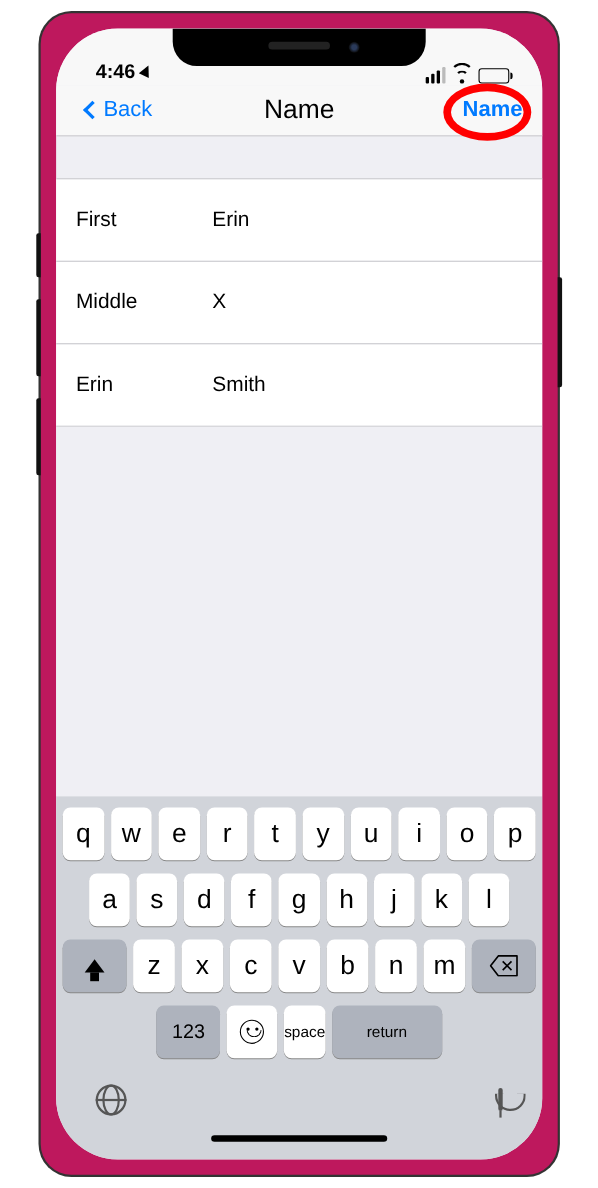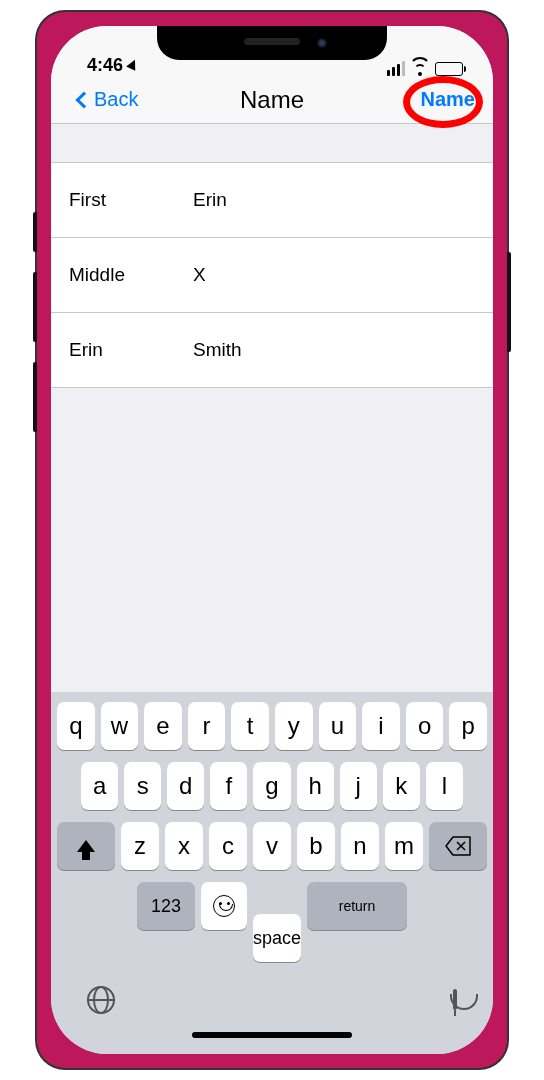--- a/index.html
+++ b/index.html
@@ -201,21 +201,21 @@
   display:flex;align-items:center;justify-content:center;
   font-size:24px; color:#000;
 }
 .krow.mid .key { max-width:46px;}
 .krow.mid { padding:0 24px;}
 .key.func { background:#aeb3bd;}
 .key.shift,.key.del { flex:0 0 58px;}
 .krow.bot .key{ flex:0 0 auto;}
 .key.num { width:58px; font-size:18px;}
 .key.emoji{ width:46px;}
-.key.space{ flex:1; font-size:18px;margin-top:32px;}
+.key.space{ flex:1; font-size:14px;}
 .key.return{ width:100px; font-size:14px;}
 .shift-icon{
   width:0;height:0;
   border-left:9px solid transparent;
   border-right:9px solid transparent;
   border-bottom:12px solid #000;
   position:relative;
 }
 .shift-icon::after{
   content:"";position:absolute;left:-4px;top:12px;width:8px;height:8px;background:#000;

